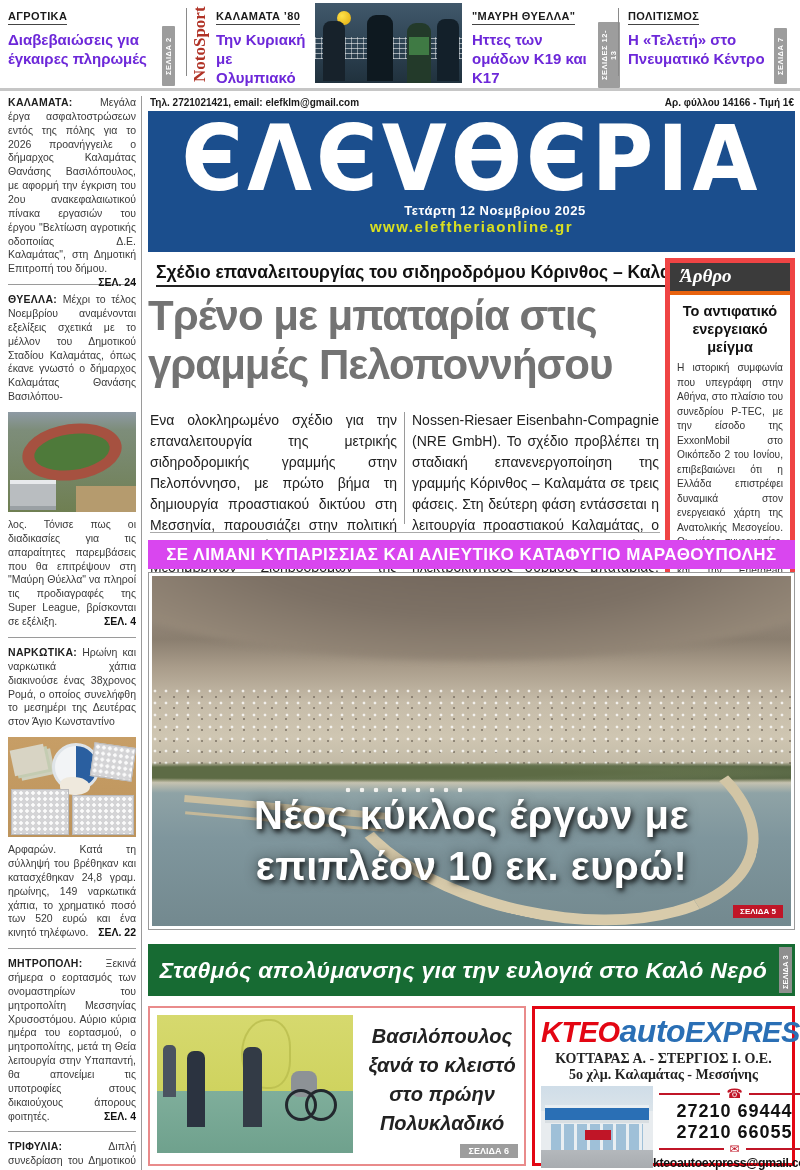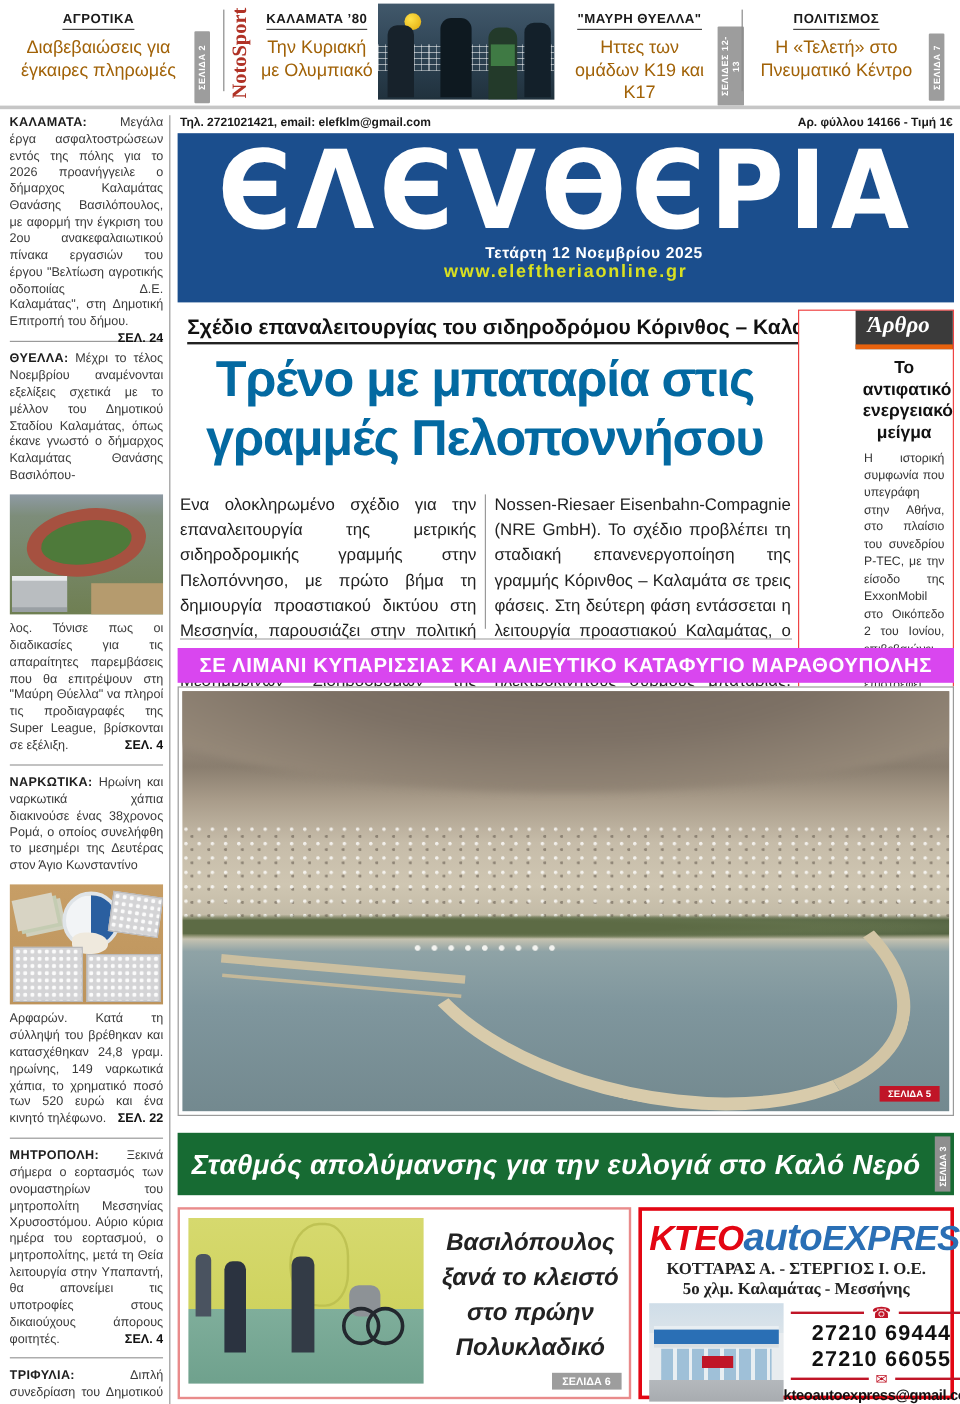--- a/index.html
+++ b/index.html
@@ -1,23 +1,23 @@
 <!DOCTYPE html>
 <html><head>
 <meta charset="utf-8">
 <style>
   html,body{margin:0;padding:0;background:#e9e9e9;}
   .page{position:relative;width:800px;height:1170px;background:#fff;margin:0 auto;
         font-family:"Liberation Sans",sans-serif;overflow:hidden;color:#222;}
 
   
-  .teaser{position:absolute;top:6px;height:78px;text-align:center;}
+  .teaser{position:absolute;top:6px;height:78px;}
   .teaser .sec{font-size:11px;font-weight:bold;color:#1a1a1a;letter-spacing:.4px;
                border-bottom:1.5px solid #444;display:inline-block;padding-bottom:2px;margin-bottom:6px;}
-  .teaser .txt{font-size:15px;font-weight:normal;color:#a16207;line-height:1.25;}
+  .teaser .txt{font-size:15px;font-weight:bold;color:#6d28d9;line-height:1.25;}
   .vtag{position:absolute;background:#9d9d9d;color:#fff;font-size:7.5px;font-weight:bold;
         writing-mode:vertical-rl;transform:rotate(180deg);text-align:center;
         padding:5px 2px;letter-spacing:.5px;border-radius:1px;}
   .vline{position:absolute;top:8px;height:68px;width:1px;background:#8a8a8a;}
   .notosport{position:absolute;left:190px;top:6px;height:76px;writing-mode:vertical-rl;
              transform:rotate(180deg);font-family:"Liberation Serif",serif;font-weight:bold;
              font-size:17px;color:#b03226;text-align:center;}
   .teaser-rule{position:absolute;left:0;right:0;top:88px;height:3px;background:#c6c6c6;}
 
   
@@ -72,32 +72,32 @@
   .mast{position:absolute;left:148px;right:5px;top:111px;height:141px;background:#1b4e8d;
         text-align:center;overflow:hidden;}
   .mast .logo{font-family:"DejaVu Sans","Liberation Sans",sans-serif;font-weight:bold;color:#fff;
         font-size:84px;line-height:1.0;letter-spacing:4px;margin-top:6px;transform:scaleY(1.08);}
   .mast .date{color:#fff;font-weight:bold;font-size:13px;margin-top:2px;letter-spacing:.5px;margin-left:47px;}
   .mast .site{color:#d9e021;font-weight:bold;font-size:15px;letter-spacing:1.5px;}
 
   
   .kicker{position:absolute;left:156px;top:262px;font-size:17.5px;font-weight:bold;color:#111;
           border-bottom:2px solid #222;padding-bottom:2px;}
-  .headline{position:absolute;left:148px;top:292px;width:512px;text-align:center;
-            font-size:42px;font-weight:bold;color:#0369a1;line-height:1.16;letter-spacing:-1px;}
+  .headline{position:absolute;left:148px;top:292px;width:512px;text-align:left;
+            font-size:42px;font-weight:bold;color:#737373;line-height:1.16;letter-spacing:-1px;}
   .lede{position:absolute;left:150px;top:410px;width:510px;height:116px;display:flex;}
   .lede .col{width:247px;font-size:14px;line-height:1.5;text-align:justify;color:#222;}
   .lede .cdiv{width:1px;background:#9a9a9a;margin:2px 7px;}
   .red-sq{display:inline-block;width:9px;height:9px;background:#c01527;margin:0 4px 0 6px;}
   .lede .pref{font-weight:bold;}
   .lede-rule{position:absolute;left:150px;top:532px;width:510px;border-top:1px solid #aaa;}
 
   
-  .opinion{position:absolute;left:665px;top:258px;width:130px;height:348px;border:1px solid #ef4444;
-           background:#fff;box-sizing:border-box;padding-left:47px;}
+  .opinion{position:absolute;left:665px;top:258px;width:130px;height:348px;border:5px solid #ef4444;
+           background:#fff;box-sizing:border-box;}
   .op-head{background:#3b3b3b;color:#fff;font-family:"Liberation Serif",serif;font-style:italic;
            font-weight:bold;font-size:19px;padding:2px 10px 4px;border-bottom:4px solid #e8620e;}
   .op-title{font-size:14.5px;font-weight:bold;color:#111;text-align:center;line-height:1.25;
             margin:7px 6px 5px;}
   .op-body{font-size:10.2px;line-height:1.42;text-align:justify;color:#333;margin:0 7px;}
   .op-pref{font-size:11px;font-weight:bold;font-style:italic;text-align:right;margin:4px 8px 0;}
 
   
   .red-banner{position:absolute;left:148px;right:5px;top:540px;height:29px;background:#d946ef;
               color:#fff;font-weight:bold;font-size:17px;display:flex;align-items:center;
@@ -291,20 +291,24 @@
 
   <div class="red-banner">ΣΕ ΛΙΜΑΝΙ ΚΥΠΑΡΙΣΣΙΑΣ ΚΑΙ ΑΛΙΕΥΤΙΚΟ ΚΑΤΑΦΥΓΙΟ ΜΑΡΑΘΟΥΠΟΛΗΣ</div>
   <div class="harbor">
     <div class="ph">
       <div class="ridge"></div>
       <div class="town"></div>
       <div class="green1"></div>
       <div class="pier"></div>
       <div class="boats"></div>
       <div class="bw"></div>
+      <div class="overlay-head">
+        <span>Νέος κύκλος έργων με</span><br>
+        <span>επιπλέον 10 εκ. ευρώ!</span>
+      </div>
       <div class="photo-tag">ΣΕΛΙΔΑ 5</div>
     </div>
   </div>
 
   <div class="green-banner">
     <div class="gtxt">Σταθμός απολύμανσης για την ευλογιά στο Καλό Νερό</div>
     <div class="gtag">ΣΕΛΙΔΑ 3</div>
   </div>
 
   <div class="bstory">

